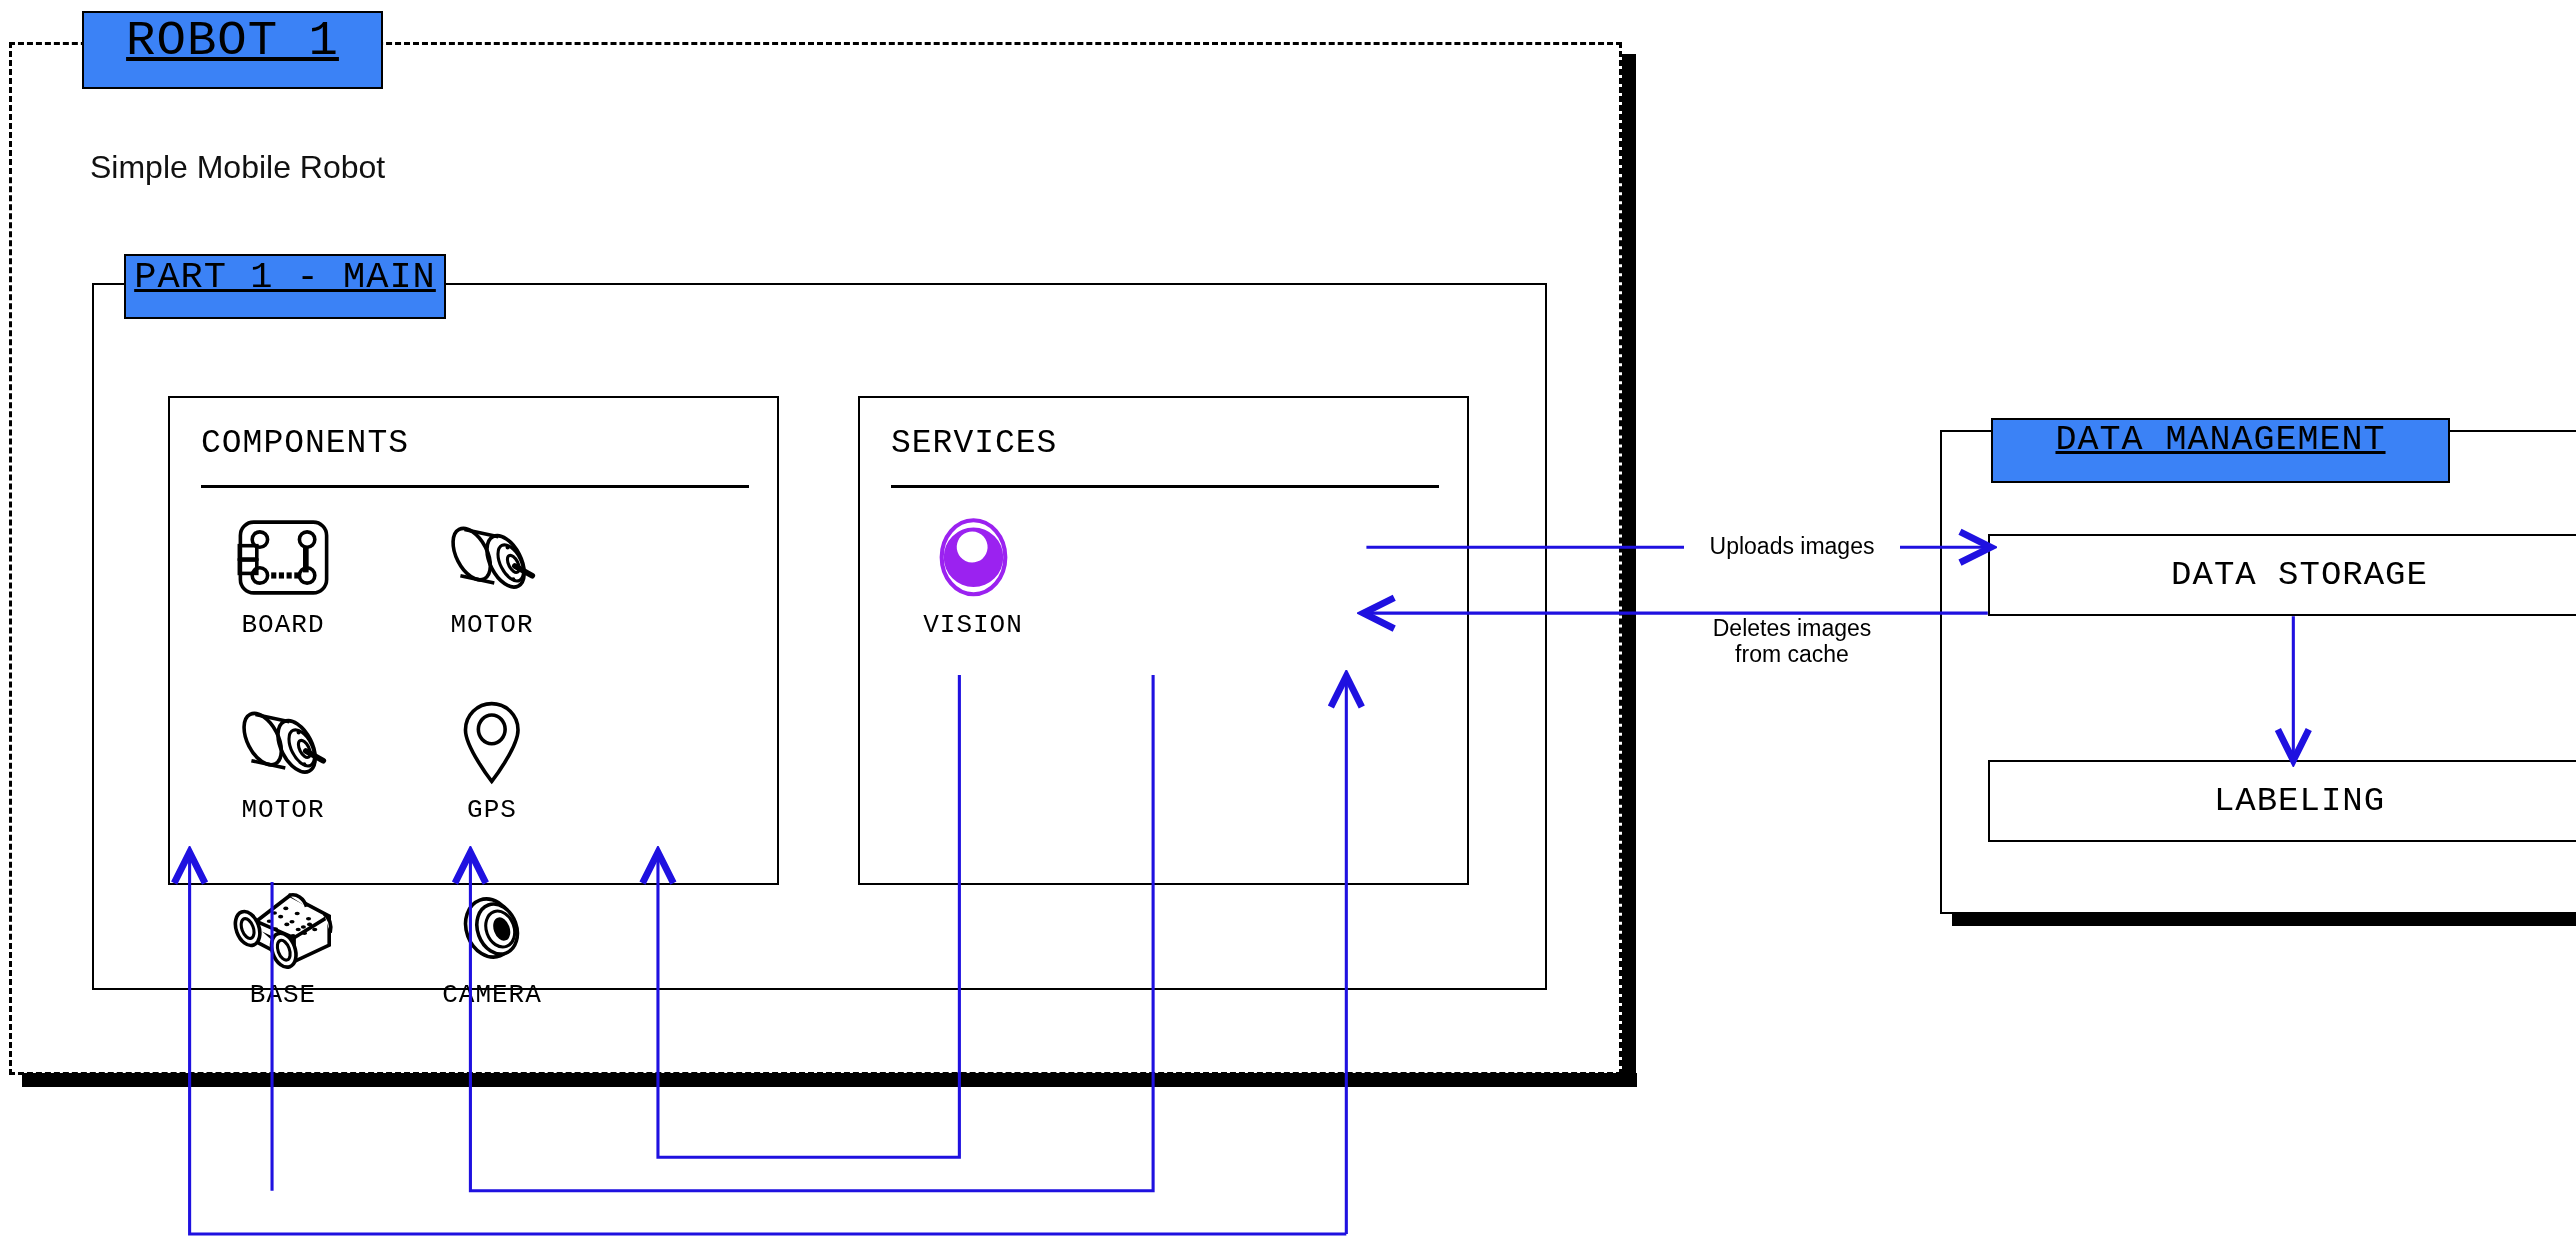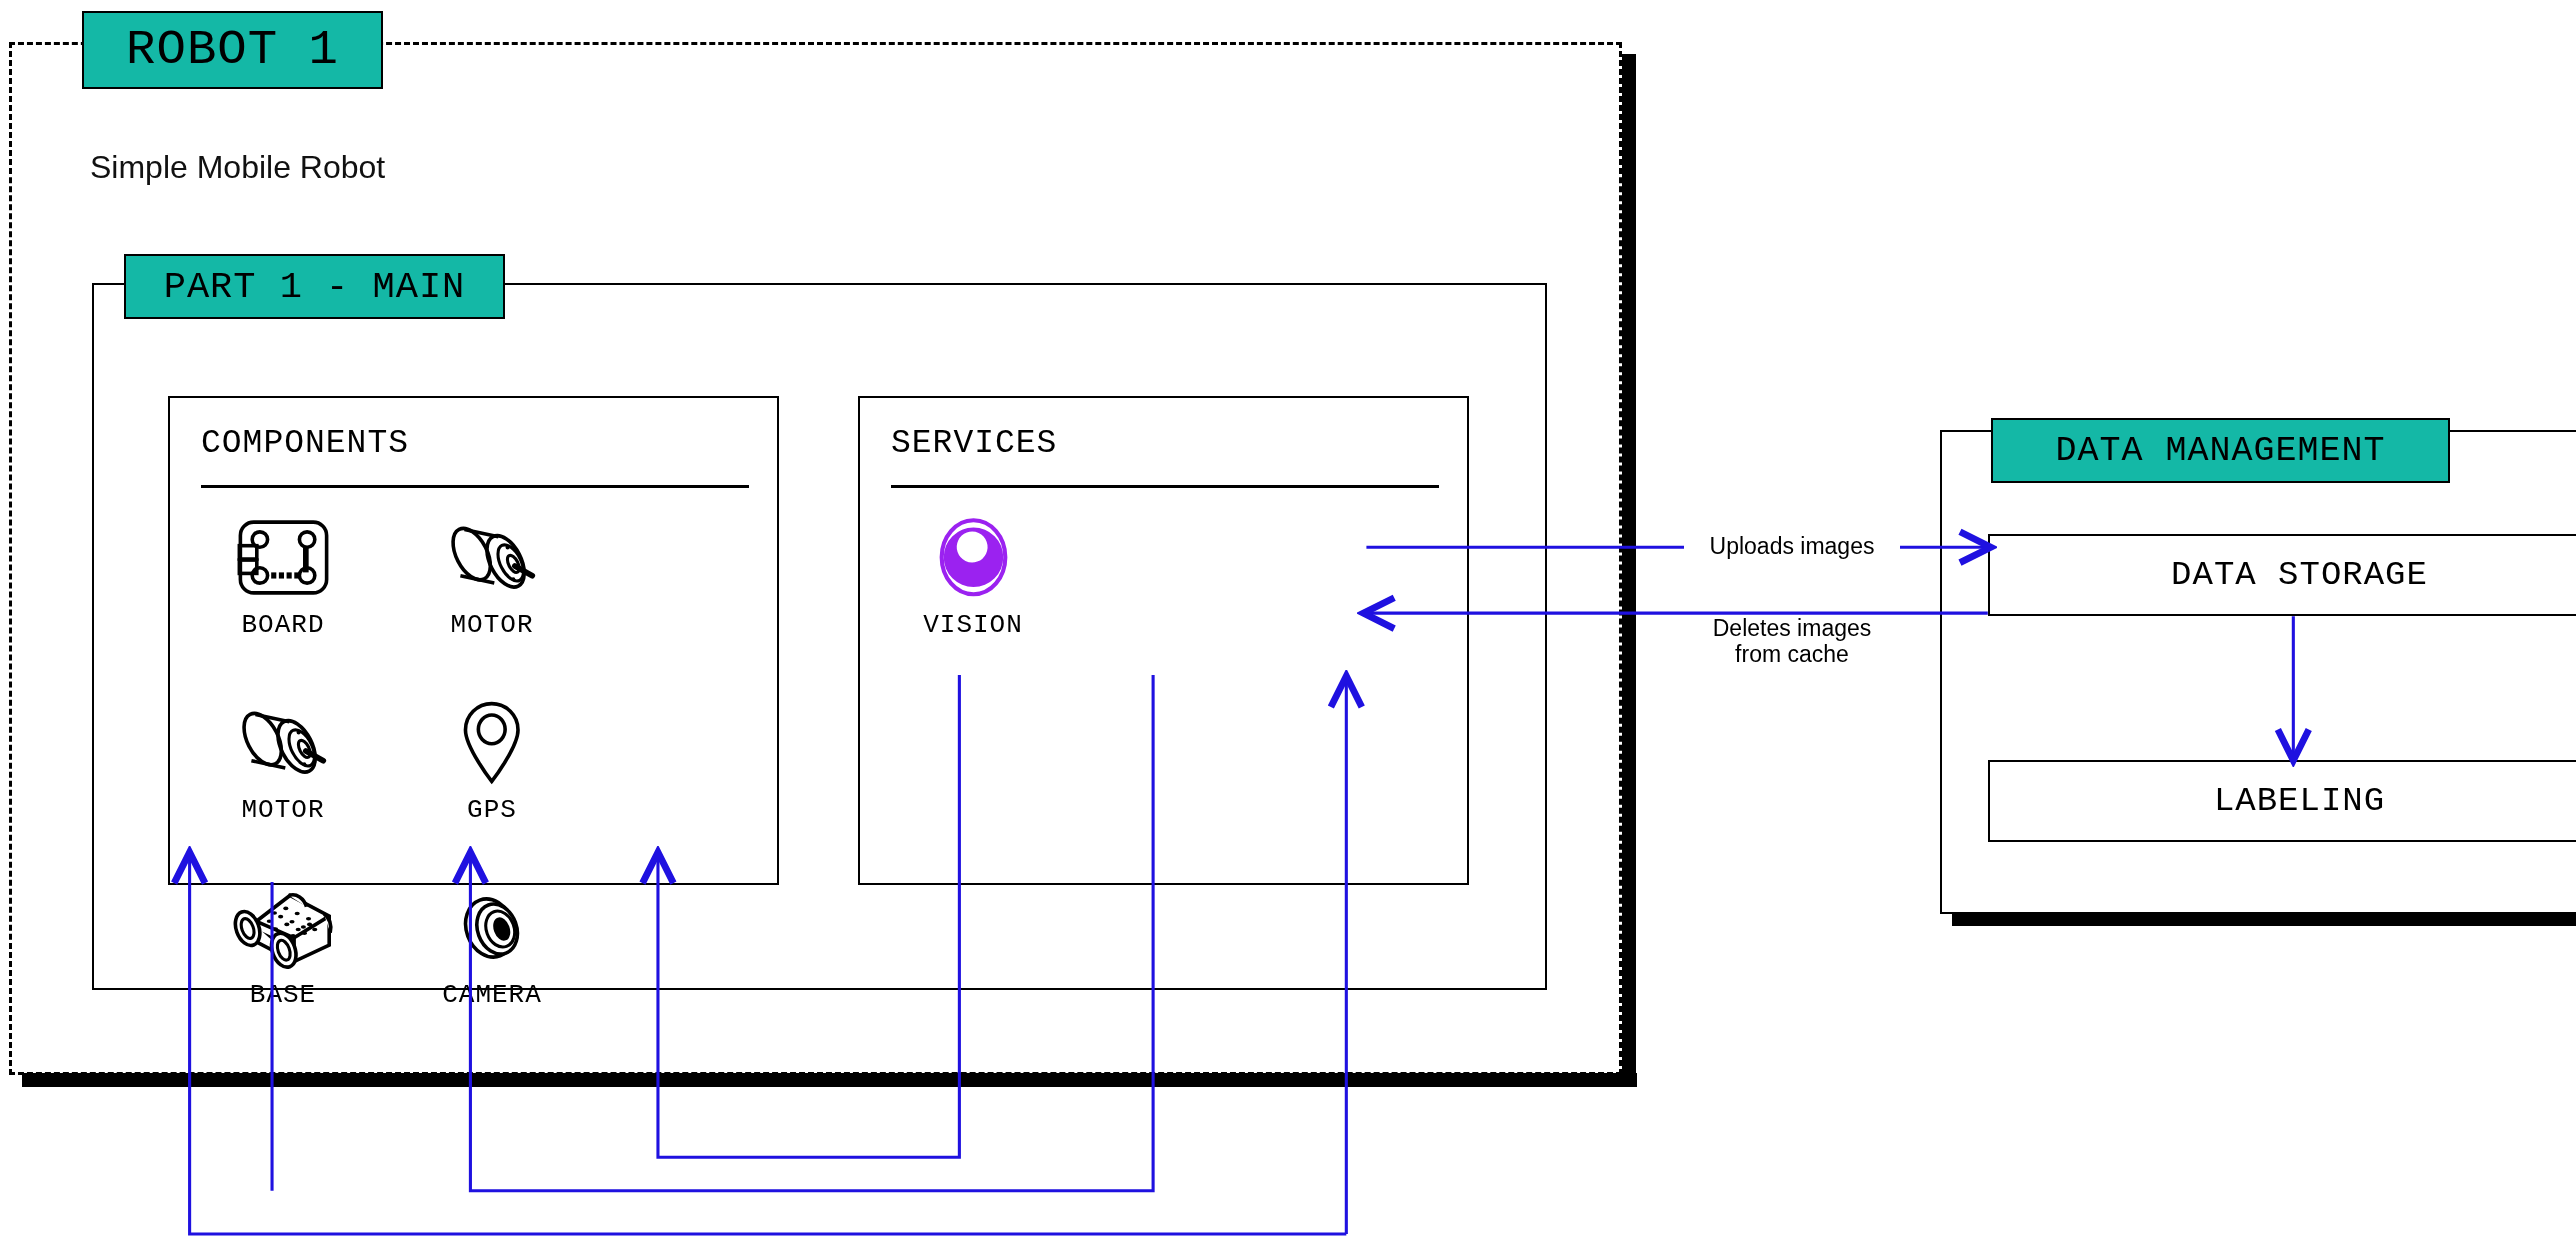--- a/index.html
+++ b/index.html
@@ -8,28 +8,28 @@
   .mono{font-family:"Liberation Mono","DejaVu Sans Mono",monospace;
         letter-spacing:1px;}
 
   
   #robot-container{position:absolute;left:9.3px;top:42px;width:1613px;height:1033px;
      border:3.6px dashed #000;box-sizing:border-box;background:transparent;}
   #robot-shadow-right{position:absolute;left:1622px;top:54px;width:14.4px;height:1032px;background:#000;}
   #robot-shadow-bottom{position:absolute;left:21.6px;top:1073px;width:1615px;height:14.4px;background:#000;}
 
   
-  .chip{position:absolute;background:#14b8a6;border:2.6px solid #000;box-sizing:border-box;
-        display:flex;align-items:center;justify-content:center;z-index:40;}
+  .chip{position:absolute;background:#3b82f6;border:2.6px solid #000;box-sizing:border-box;
+        display:flex;justify-content:center;z-index:40;text-decoration:underline;}
   .chip span{white-space:nowrap;}
 
   #robot-title-chip{left:82px;top:11.3px;width:301px;height:78px;}
   #robot-title-chip span{font-size:49px;}
 
-  #part-title-chip{left:124px;top:254px;width:381px;height:65px;}
+  #part-title-chip{left:124px;top:254px;width:322px;height:65px;}
   #part-title-chip span{font-size:37px;}
 
   #dm-title-chip{left:1991px;top:418px;width:459px;height:65px;}
   #dm-title-chip span{font-size:35px;}
 
   
   #robot-subtitle{position:absolute;left:90px;top:149px;font-size:32px;color:#111;}
 
   
   #part-box{position:absolute;left:92px;top:283px;width:1455px;height:707px;

